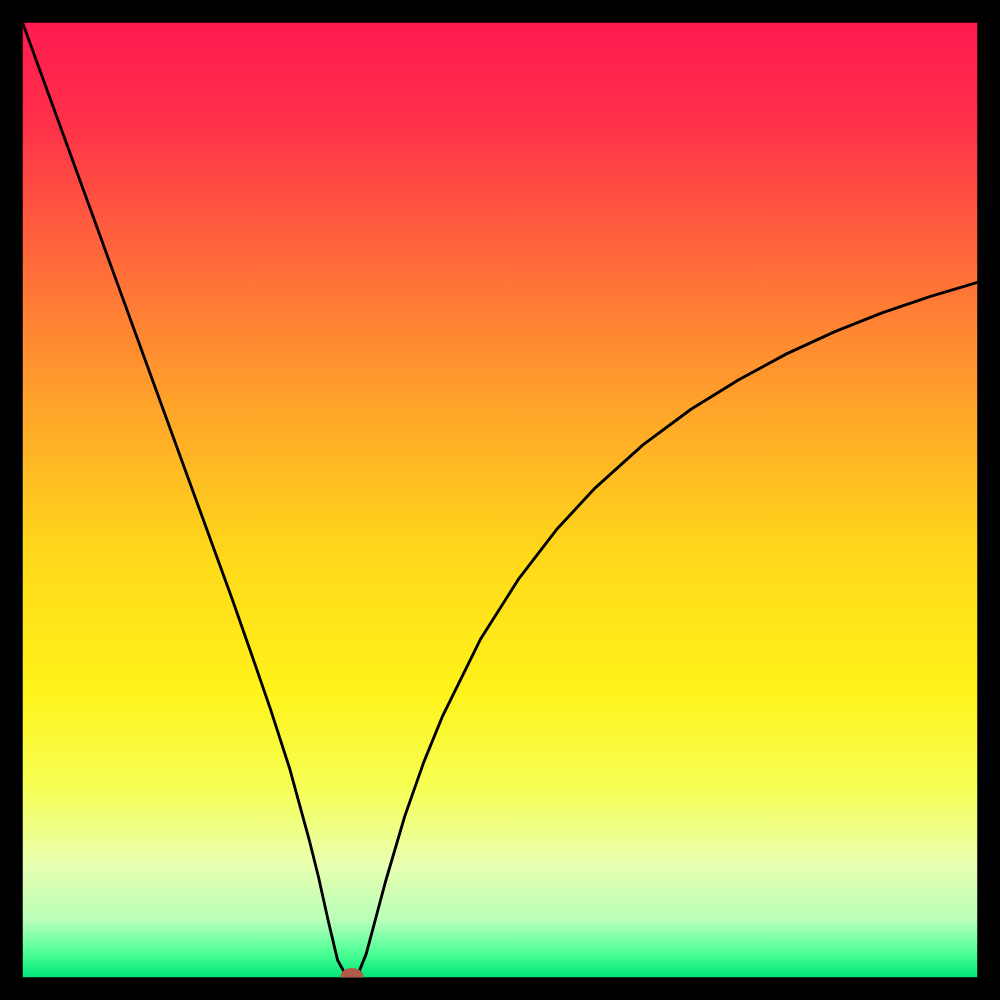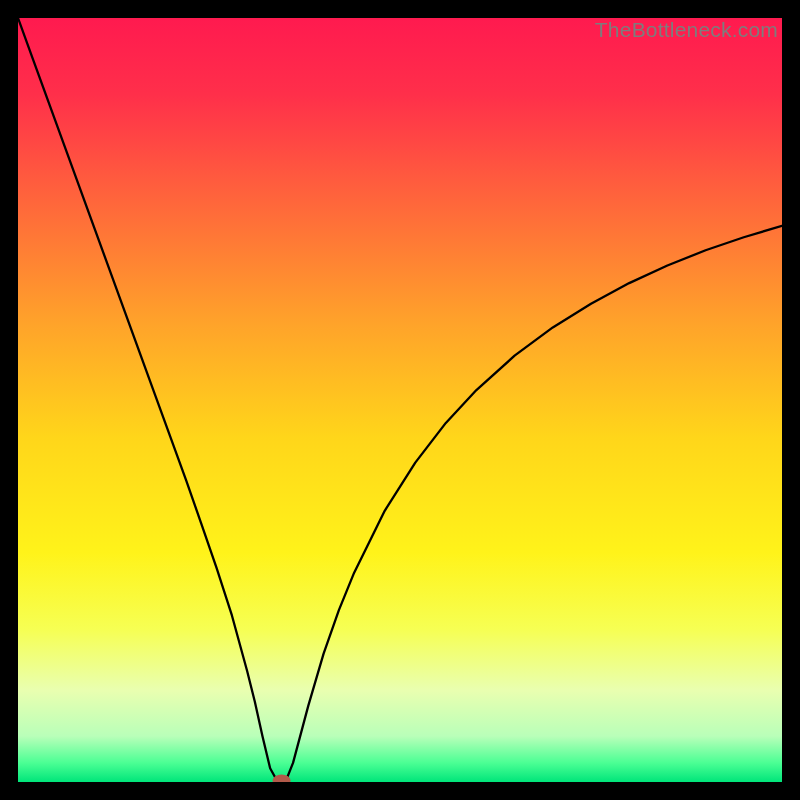--- a/index.html
+++ b/index.html
@@ -54,14 +54,13 @@
           <stop offset="88%" stop-color="#e9ffb0"></stop>
           <stop offset="94%" stop-color="#b9ffb9"></stop>
           <stop offset="97.5%" stop-color="#4bff94"></stop>
           <stop offset="100%" stop-color="#00e57a"></stop>
         </linearGradient>
     </defs>
     <rect x="0" y="0" width="764" height="764" fill="url(#bg-grad)"></rect>
     <path id="curve-path" fill="none" d="M0.00 0.00 L15.28 42.02 L30.56 84.04 L45.84 126.06 L61.12 168.08 L76.40 210.10 L91.68 252.12 L106.96 294.14 L122.24 336.16 L137.52 378.18 L152.80 420.20 L168.08 462.22 L183.36 505.77 L198.64 550.08 L213.92 597.45 L229.20 653.22 L236.84 683.78 L244.48 718.16 L252.12 750.25 L259.76 764.00 L267.40 764.00 L275.04 744.90 L290.32 687.60 L305.60 635.65 L320.88 592.10 L336.16 554.66 L366.72 492.78 L397.28 444.65 L427.84 404.92 L458.40 372.07 L496.60 337.69 L534.80 309.42 L573.00 285.74 L611.20 265.11 L649.40 247.54 L687.60 232.26 L725.80 219.27 L764.00 207.81" stroke="#000000" stroke-width="2.3" stroke-linejoin="round" stroke-linecap="round"></path>
     <ellipse id="marker-ellipse" cx="263.58" cy="762.47" rx="9" ry="6" fill="#b25a4a"></ellipse>
   </svg>
-  <div class="watermark">TheBottleneck.com</div>
 </div>
 
 </body></html>

